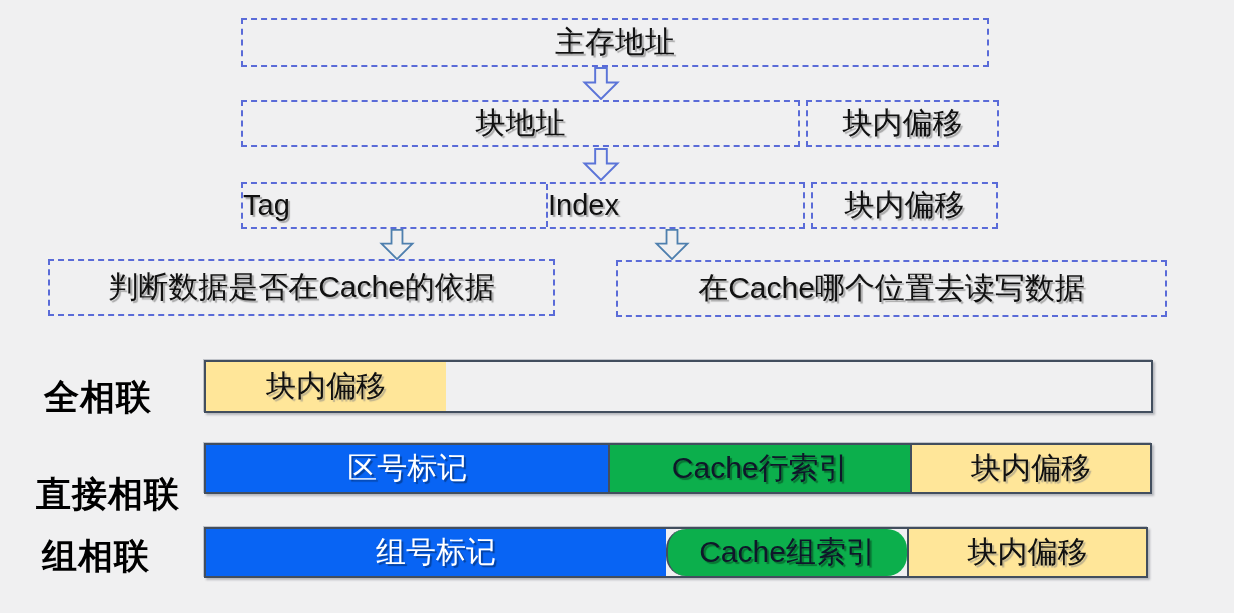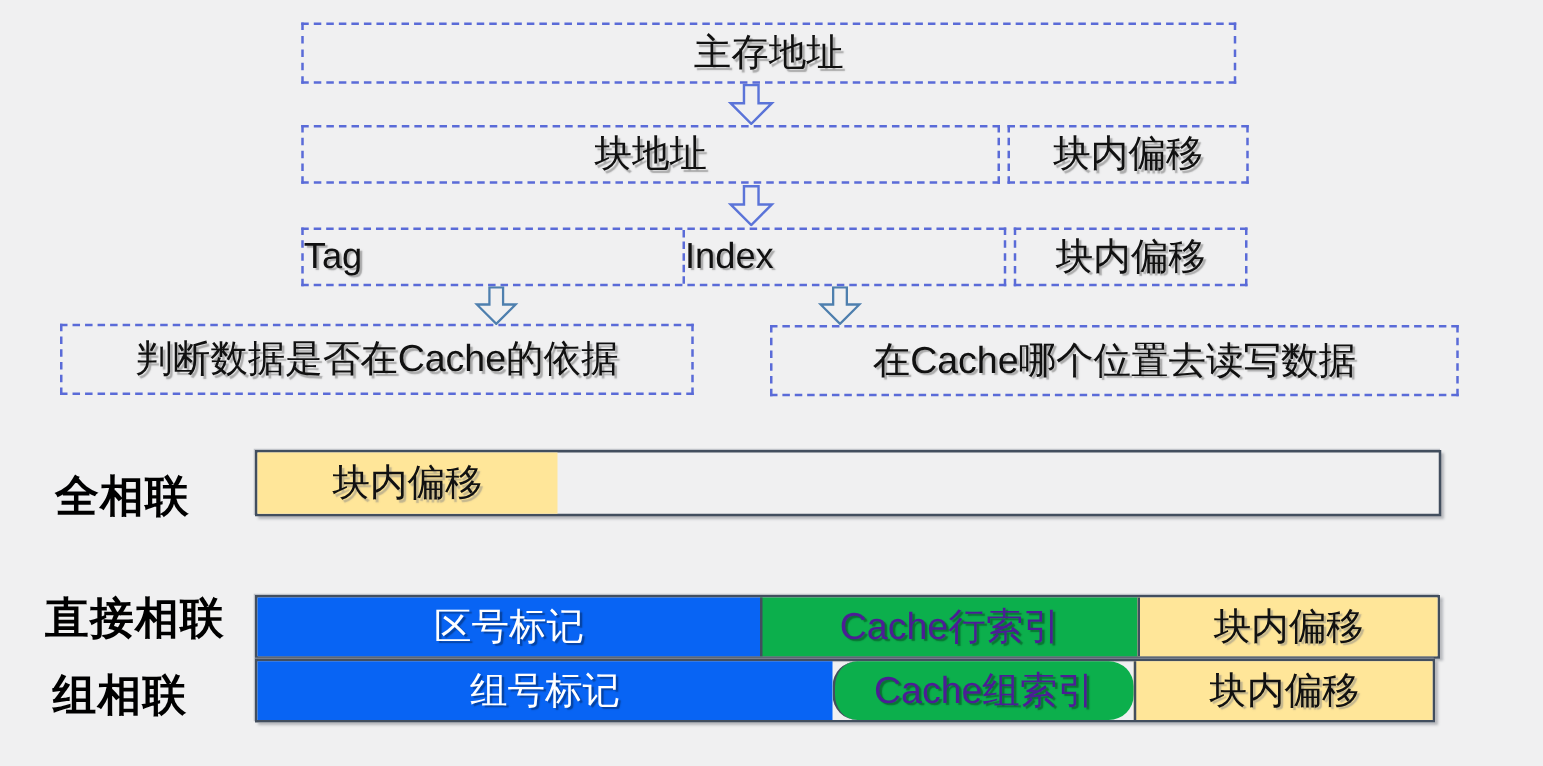--- a/index.html
+++ b/index.html
@@ -39,21 +39,21 @@
     display:flex;flex-direction:row;align-items:stretch;
     border:2px solid #424e5e;
     box-shadow:2px 2px 2px rgba(110,115,125,0.45), -1px -1px 0 rgba(160,165,175,0.6);
   }
   .seg{
     box-sizing:border-box;display:flex;align-items:center;justify-content:center;
     font-size:30px;white-space:nowrap;
   }
   .seg + .seg{border-left:2px solid #424e5e;}
   .seg-blue{background:#0864f4;color:#fff;text-shadow:2px 2px 1px rgba(0,0,0,0.35);}
-  .seg-green{background:#0caf4c;color:#4c1d95;text-shadow:2px 2px 1px rgba(0,0,0,0.35);}
+  .seg-green{background:#0caf4c;color:#0f172a;text-shadow:2px 2px 1px rgba(0,0,0,0.35);}
   .seg-yellow{background:#ffe699;color:#111;text-shadow:2px 2px 1px rgba(130,130,130,0.5);}
 </style>
 </head>
 <body>
 
 <div id="stage">
 
   <div class="dashed-box" style="left:241px;top:18px;width:748px;height:49px;">
     <span>主存地址</span>
   </div>
@@ -107,21 +107,21 @@
   <div class="dashed-box" style="left:616px;top:260px;width:551px;height:57px;">
     <span>在Cache哪个位置去读写数据</span>
   </div>
 
   <div class="map-label" style="left:44px;top:374px;">全相联</div>
   <div class="bar" style="top:360px;width:949px;">
     <div class="seg seg-yellow" style="width:240px;">块内偏移</div>
   </div>
 
   <div class="map-label" style="left:36px;top:471px;">直接相联</div>
-  <div class="bar" style="top:443px;width:948px;height:51px;margin-top:33px;">
+  <div class="bar" style="top:443px;width:948px;height:51px;">
     <div class="seg seg-blue" style="width:404px;">区号标记</div>
     <div class="seg seg-green" style="width:303px;">Cache行索引</div>
     <div class="seg seg-yellow" style="width:241px;">块内偏移</div>
   </div>
 
   <div class="map-label" style="left:42px;top:533px;">组相联</div>
   <div class="bar" style="top:527px;width:944px;height:51px;justify-content:center;">
     <div class="seg seg-blue" style="width:464px;">组号标记</div>
     <div class="seg seg-green" style="width:243px;border-radius:20px;">Cache组索引</div>
     <div class="seg seg-yellow" style="width:241px;">块内偏移</div>

